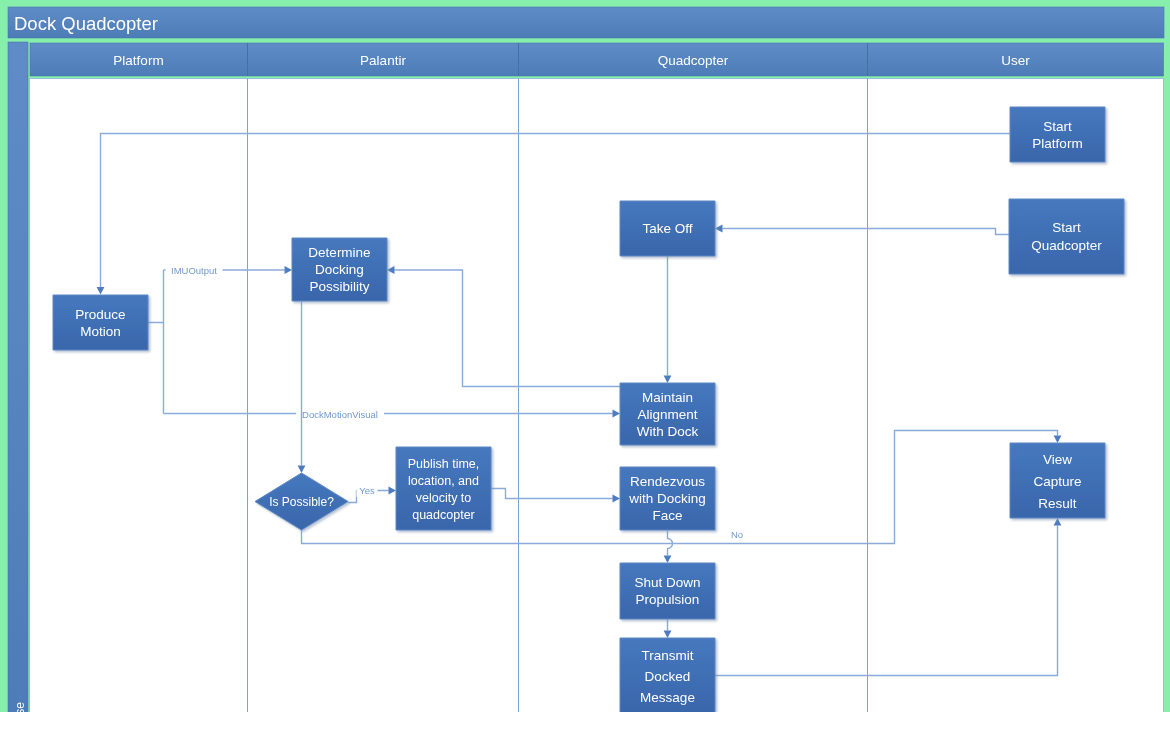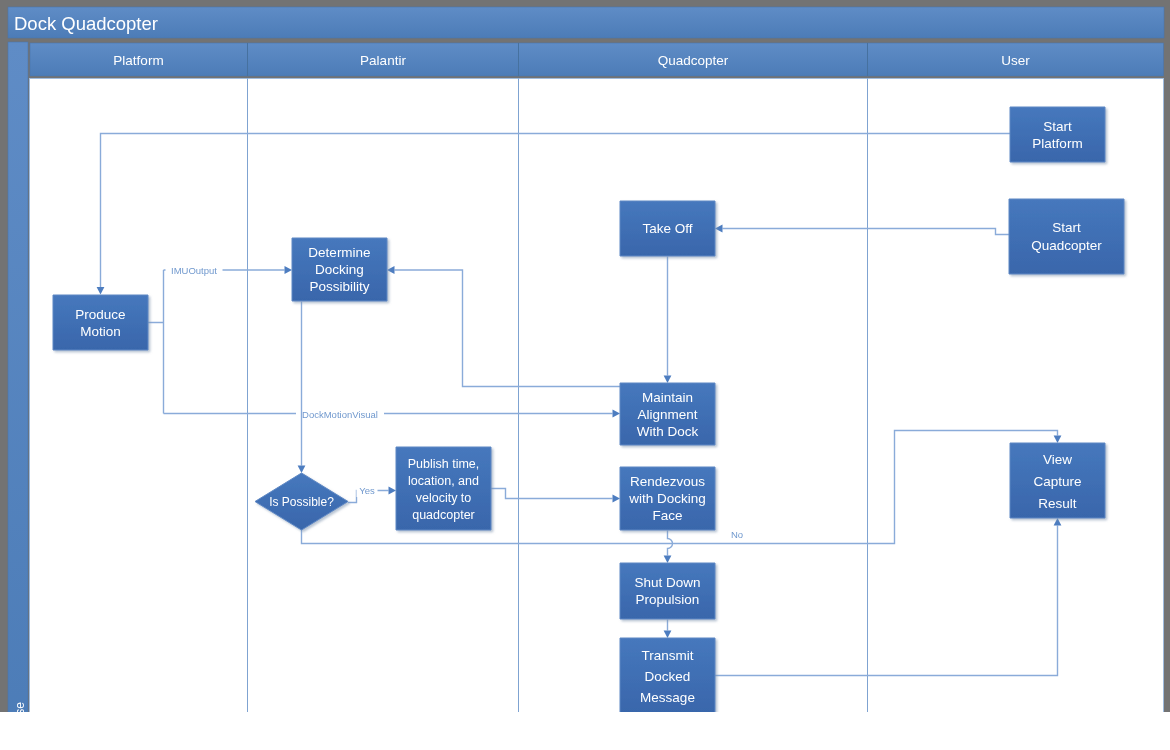--- a/index.html
+++ b/index.html
@@ -1,16 +1,16 @@
 <!DOCTYPE html>
 <html><head>
 <meta charset="utf-8">
 <style>
   html,body{margin:0;padding:0;background:#ffffff;}
-  .stage{position:relative;width:1170px;height:712px;background:#737373;overflow:hidden;}
+  .stage{position:relative;width:1170px;height:712px;background:#86efac;overflow:hidden;}
   svg{display:block;font-family:"Liberation Sans",sans-serif;}
   text{font-family:"Liberation Sans",sans-serif;}
   .title-text{fill:#ffffff;font-size:18.5px;}
   .hdr-text{fill:#ffffff;font-size:13.5px;text-anchor:middle;}
   .phase-text{fill:#ffffff;font-size:12px;}
   .node-text{fill:#ffffff;font-size:13.5px;text-anchor:middle;}
   .node-text-sm{fill:#ffffff;font-size:12.5px;text-anchor:middle;}
   .node-text-xs{fill:#ffffff;font-size:12px;text-anchor:middle;}
   .clabel{fill:#7199CE;font-size:9.5px;text-anchor:middle;}
   .conn{stroke:#8AABD9;stroke-width:1.4;fill:none;}

